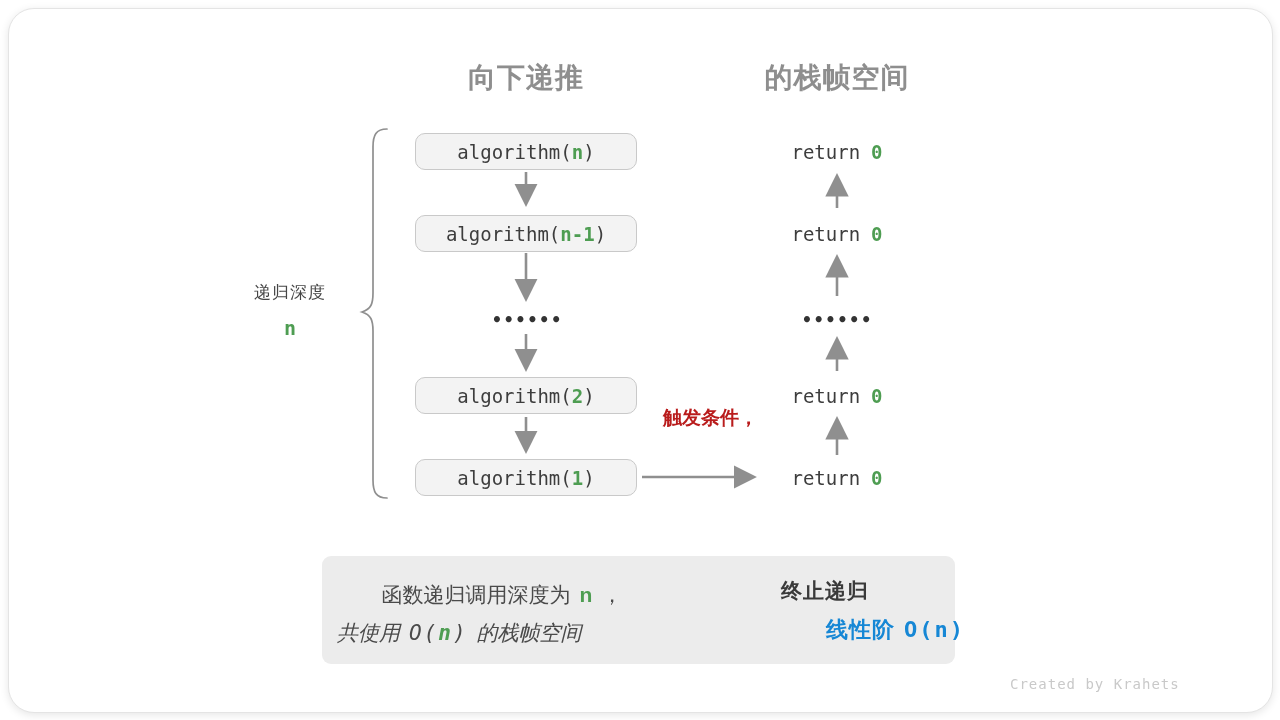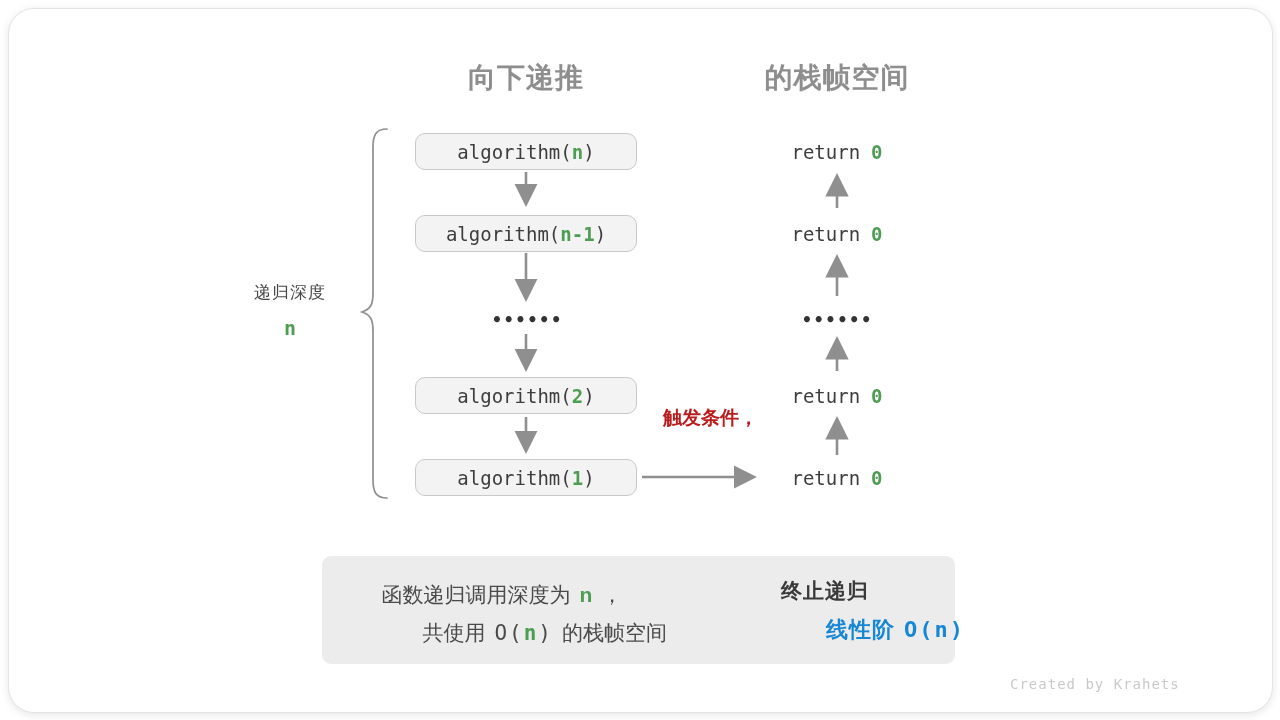--- a/index.html
+++ b/index.html
@@ -36,21 +36,21 @@
                font-size:17px;color:#464646;letter-spacing:1px;}
   .depth-var{position:absolute;left:220px;top:316px;width:140px;text-align:center;font-size:20px;
              font-family:"DejaVu Sans Mono","Liberation Mono",monospace;}
 
   .trigger-note{position:absolute;left:648px;top:401px;width:110px;font-size:19px;font-weight:bold;
                 color:#b91c1c;line-height:34px;text-align:right;}
 
   .summary-box{position:absolute;left:322px;top:556px;width:633px;height:108px;background:#ececec;
                border-radius:9px;}
   .sum-left-1{position:absolute;left:337px;top:581px;width:330px;text-align:center;font-size:21px;color:#4a4a4a;}
-  .sum-left-2{position:absolute;left:337px;top:619px;width:330px;text-align:right;font-size:21px;color:#4a4a4a;}
+  .sum-left-2{position:absolute;left:337px;top:619px;width:330px;text-align:left;font-size:21px;color:#4a4a4a;font-style:italic;}
   .sum-o{font-family:"DejaVu Sans Mono","Liberation Mono",monospace;letter-spacing:2px;}
   .sum-right-title{position:absolute;left:725px;top:577px;width:200px;text-align:center;
                    font-size:21px;font-weight:bold;color:#3a3a3a;letter-spacing:1px;}
   .sum-right-result{position:absolute;left:725px;top:615px;width:240px;text-align:right;
                     font-size:22px;font-weight:bold;letter-spacing:1px;}
 
   .watermark{position:absolute;left:1010px;top:676px;width:230px;text-align:left;
              font-family:"DejaVu Sans Mono","Liberation Mono",monospace;font-size:14px;color:#c9c9c9;
              letter-spacing:1px;}
   .sp{display:inline-block;width:9px;}

